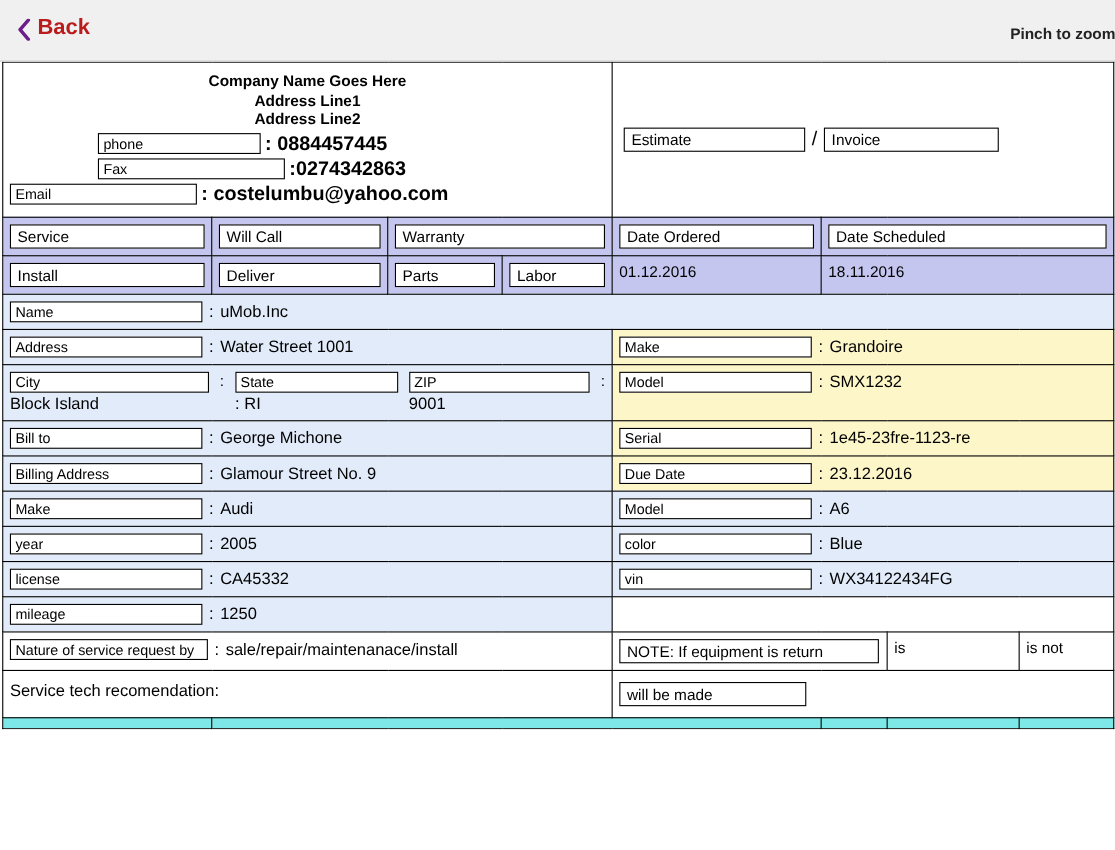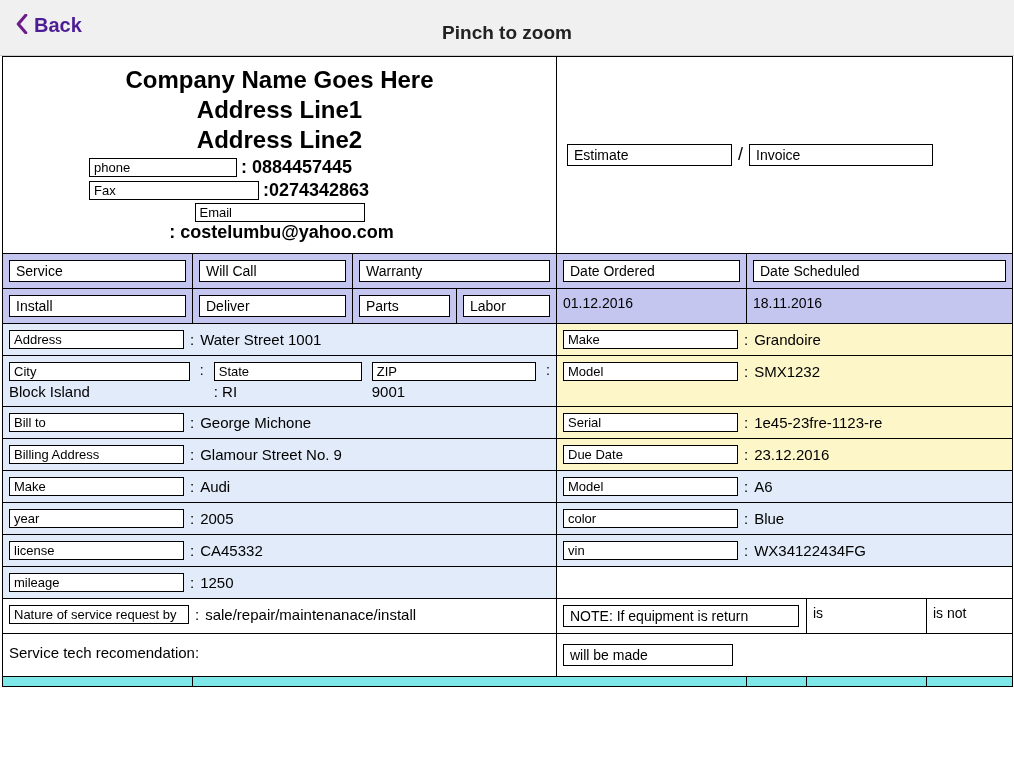--- a/index.html
+++ b/index.html
@@ -12,32 +12,32 @@
   }
   .topbar {
     height: 56px;
     background: #f0f0f0;
     border-bottom: 1px solid #ccc;
     position: relative;
   }
   .back-btn {
     position: absolute;
     left: 14px; top: 14px;
-    color: #4c1d95;
+    color: #b91c1c;
     font-size: 20px;
     font-weight: bold;
     cursor: pointer;
-    display: flex; align-items: flex-start;
+    display: flex; align-items: flex-end;
   }
   .back-btn svg { margin-right: 4px; }
   .pinch {
     position: absolute;
     left: 0; right: 0; top: 22px;
-    text-align: center;
-    font-size: 19px;
+    text-align: right;
+    font-size: 14px;
     font-weight: bold;
     color: #222;
   }
   .doc-wrap {
     margin: 0 2px;
   }
   table.doc {
     border-collapse: collapse;
     width: 1010px;
     table-layout: fixed;
@@ -48,21 +48,21 @@
     width: 454px;
     border: 1px solid #000;
     padding: 8px 6px 10px 6px;
     text-align: center;
   }
   .hdr-right {
     border: 1px solid #000;
     vertical-align: middle;
     padding: 0 10px;
   }
-  .company { font-weight: bold; font-size: 24px; line-height: 1.25; }
+  .company { font-weight: bold; font-size: 14px; line-height: 1.25; }
   .contact-row {
     display: flex; align-items: center; justify-content: flex-start;
     margin-top: 2px;
   }
   .lbl-box {
     border: 1px solid #000;
     text-align: left;
     padding: 1px 4px;
     font-size: 13px;
     background: #fff;
@@ -128,30 +128,30 @@
       <div class="company">Address Line1</div>
       <div class="company">Address Line2</div>
       <div class="contact-row" style="margin-left:80px;">
         <div class="lbl-box" style="width:148px">phone</div>
         <div class="colon-val">: <span>0884457445</span></div>
       </div>
       <div class="contact-row" style="margin-left:80px;">
         <div class="lbl-box" style="width:170px">Fax</div>
         <div class="colon-val">:<span>0274342863</span></div>
       </div>
-      <div class="contact-row" style="flex-direction:column;">
+      <div class="contact-row" style="">
         <div class="lbl-box" style="width:170px">Email</div>
         <div class="colon-val">: <span>costelumbu@yahoo.com</span></div>
       </div>
     </td>
     <td colspan="4" class="hdr-right">
       <div style="display:flex;align-items:flex-start;">
         <div class="ebox" style="width:165px">Estimate</div>
         <div class="slash">/</div>
-        <div class="ebox" style="width:184px">Invoice</div>
+        <div class="ebox" style="width:159px">Invoice</div>
       </div>
     </td>
   </tr>
 
   <tr class="row2">
     <td><div class="ebox ebox-fill">Service</div></td>
     <td><div class="ebox ebox-fill">Will Call</div></td>
     <td colspan="2"><div class="ebox ebox-fill">Warranty</div></td>
     <td><div class="ebox ebox-fill">Date Ordered</div></td>
     <td colspan="3"><div class="ebox ebox-fill">Date Scheduled</div></td>
@@ -159,20 +159,29 @@
 
   <tr class="row3">
     <td><div class="ebox ebox-fill">Install</div></td>
     <td><div class="ebox ebox-fill">Deliver</div></td>
     <td><div class="ebox ebox-fill">Parts</div></td>
     <td><div class="ebox ebox-fill">Labor</div></td>
     <td><span class="val">01.12.2016</span></td>
     <td colspan="3"><span class="val">18.11.2016</span></td>
   </tr>
 
+  <tr class="row-blue">
+    <td colspan="8">
+      <div class="field-line">
+        <div class="lbl-box">Name</div>
+        <span class="colon">:</span>
+        <span class="val">uMob.Inc</span>
+      </div>
+    </td>
+  </tr>
 
   <tr class="row-blue">
     <td colspan="4">
       <div class="field-line">
         <div class="lbl-box">Address</div>
         <span class="colon">:</span>
         <span class="val">Water Street 1001</span>
       </div>
     </td>
     <td colspan="4" class="row-yellow">

